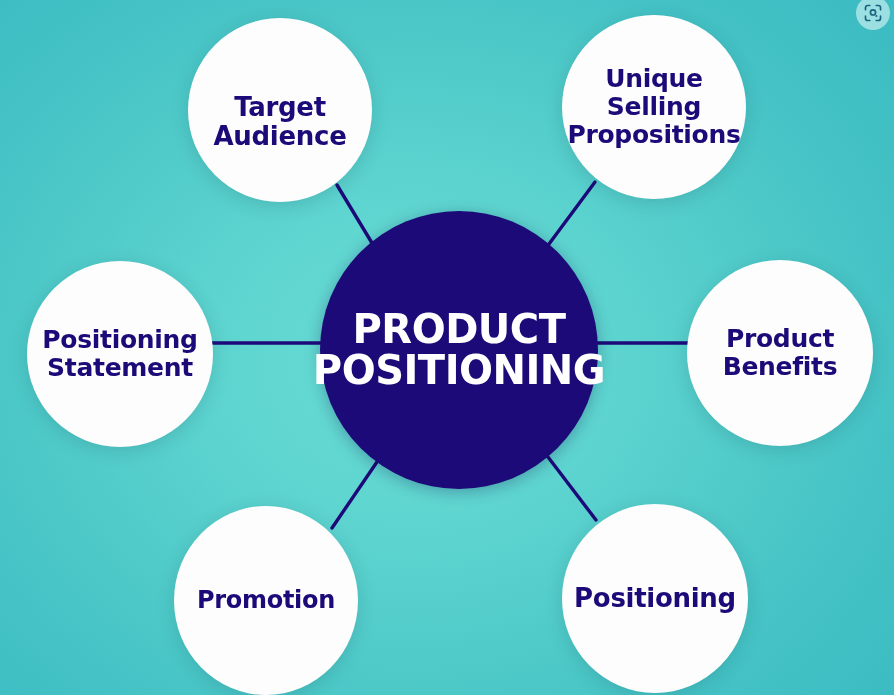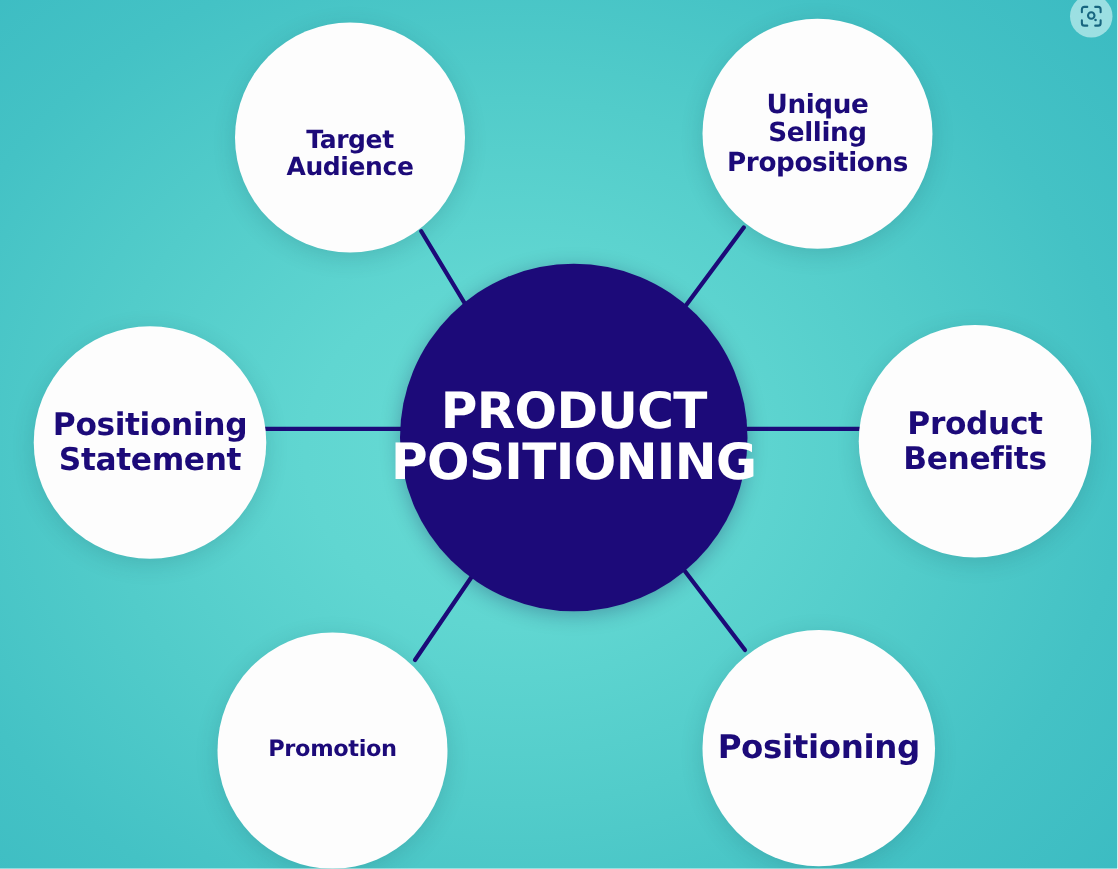--- a/index.html
+++ b/index.html
@@ -80,25 +80,25 @@
   }
 
   
   #node-target-audience   { left: 188px; top:  18px; width: 184px; height: 184px; }
   #node-usp               { left: 562px; top:  15px; width: 184px; height: 184px; }
   #node-positioning-stmt  { left:  27px; top: 261px; width: 186px; height: 186px; }
   #node-product-benefits  { left: 687px; top: 260px; width: 186px; height: 186px; }
   #node-promotion         { left: 174px; top: 506px; width: 184px; height: 189px; }
   #node-competitors       { left: 562px; top: 504px; width: 186px; height: 189px; }
 
-  #node-target-audience  .node-label { font-size: 20px; margin-top: 24px; }
-  #node-usp              .node-label { font-size: 21px; }
+  #node-target-audience  .node-label { font-size: 26px; margin-top: 24px; }
+  #node-usp              .node-label { font-size: 25px; }
   #node-positioning-stmt .node-label { font-size: 25px; }
   #node-product-benefits .node-label { font-size: 25px; }
-  #node-promotion        .node-label { font-size: 18px; }
+  #node-promotion        .node-label { font-size: 24px; }
   #node-competitors      .node-label { font-size: 26px; }
 
   
   #lens-button {
     position: absolute;
     right: 4px;
     top: -4px;
     width: 34px;
     height: 34px;
     border-radius: 50%;

